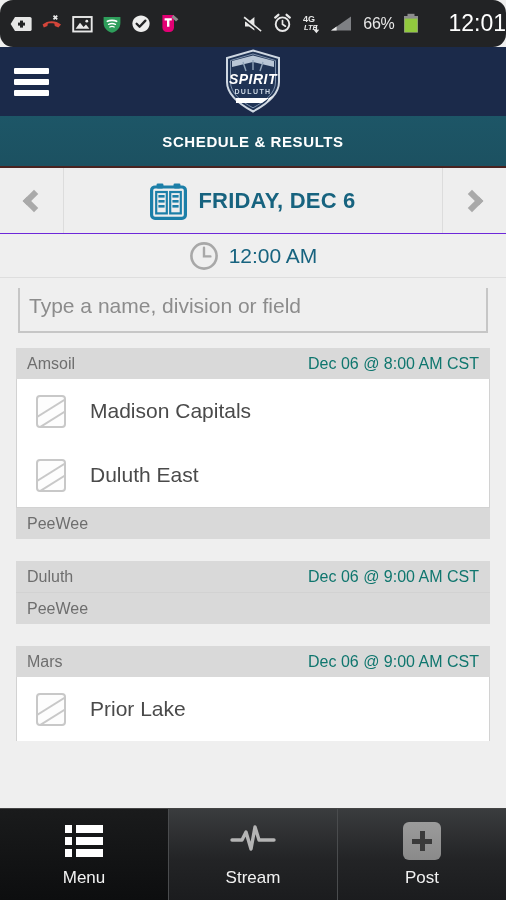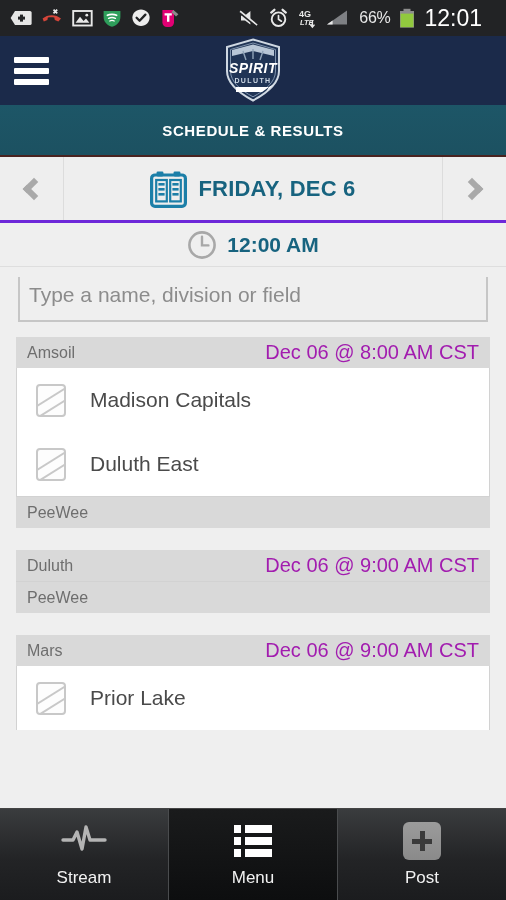--- a/index.html
+++ b/index.html
@@ -5,28 +5,28 @@
   * { margin:0; padding:0; box-sizing:border-box; }
   html, body {
     width:506px; height:900px;
     font-family:"Liberation Sans", sans-serif;
     background:#efefef; overflow:hidden;
   }
   #app { position:relative; width:506px; height:900px; overflow:hidden; }
 
   
   .statusbar {
-    height:36px; background:#222325; display:flex; align-items:center;
-    padding:0 24px 0 10px; color:#ffffff;
+    height:47px; background:#222325; display:flex; align-items:center;
+    padding:0 0 0 10px; color:#ffffff;border-radius:13px;
   }
   .sb-left { display:flex; align-items:center; gap:9px; flex:1; }
   .sb-right { display:flex; align-items:center; gap:8px; }
   .sb-ico { display:block; }
   .sb-pct { font-size:16px; color:#e8e8e8; letter-spacing:-0.3px; }
-  .sb-clock { font-size:23px; color:#ffffff; letter-spacing:0px; margin-left:0; font-weight:400; }
+  .sb-clock { font-size:23px; color:#ffffff; letter-spacing:0px; margin-left:20px; font-weight:400; }
 
   
   .appbar {
     height:69px; background:#1b2a4a; position:relative;
     display:flex; align-items:center;
   }
   .hamburger { position:absolute; left:14px; top:50%; transform:translateY(-50%);
     width:35px; height:28px; display:flex; flex-direction:column;
     justify-content:space-between; cursor:pointer; }
   .hamburger span { display:block; height:6px; background:#ffffff; border-radius:1px; }
@@ -39,57 +39,57 @@
     background:linear-gradient(180deg,#1d5667 0%,#1c5161 100%);
     display:flex; align-items:center; justify-content:center;
     border-bottom:2px solid #4a2320;
   }
   .titleband .t {
     color:#ffffff; font-size:15px; font-weight:bold; letter-spacing:0.6px;
   }
 
   
   .datenav { height:66px; background:#eeeeee; display:flex; align-items:stretch;
-     border-bottom:3px solid #6d28d9; }
+     border-bottom:1px solid #6d28d9; }
   .arrowcell { width:64px; display:flex; align-items:center; justify-content:center;
      cursor:pointer; }
   .arrowcell.left { border-right:1px solid #dcdcdc; }
   .arrowcell.right { border-left:1px solid #dcdcdc; }
   .chev { width:16px; height:16px; border-style:solid; border-color:#a9a9a9;
      display:block; }
   .chev.l { border-width:0 0 6px 6px; transform:rotate(45deg); margin-left:5px;}
   .chev.r { border-width:6px 6px 0 0; transform:rotate(45deg); margin-right:5px;}
   .datecenter { flex:1; display:flex; align-items:center; justify-content:center; gap:11px;
      cursor:pointer; }
   .datetext { color:#17637f; font-size:22px; font-weight:bold; letter-spacing:0.2px; }
 
   
   .timerow { height:44px; background:#efefef; display:flex; align-items:center;
      justify-content:center; gap:10px; border-bottom:1px solid #dedede; }
-  .timetext { color:#17637f; font-size:21px; font-weight:bold; }
+  .timetext { color:#17637f; font-size:21px; font-weight:normal; }
 
   
   .searchwrap { background:#efefef; padding:10px 18px 11px 18px; }
   .searchbox {
      width:100%; height:45px; background:transparent; border:none;
      border-bottom:2px solid #c6c6c6;
      border-left:2px solid #c6c6c6; border-right:2px solid #c6c6c6;
      border-top:none;
      font-size:21px; color:#1d4ed8; font-family:"Liberation Sans",sans-serif;
      padding:0 9px 7px 9px; outline:none;
   }
   .searchbox::placeholder { color:#8c8c8c; }
 
   
   .listarea { background:#efefef; height:503px; overflow:hidden; position:relative; }
   .gamecard { margin:4px 16px 22px 16px; }
   .gc-head { background:#d9d9d9; height:31px; display:flex; align-items:center;
      justify-content:space-between; padding:0 11px; }
   .gc-venue { font-size:16px; color:#6e6e6e; }
-  .gc-time { font-size:20px; color:#a21caf;text-align:center; }
+  .gc-time { font-size:16px; color:#0f766e;text-align:center; }
   .gc-body { background:#ffffff; border:1px solid #d2d2d2; border-top:none;
       border-bottom:none; }
   .gc-row { height:64px; display:flex; align-items:center; padding-left:19px; gap:24px; }
   .gc-team { font-size:21px; color:#4a4a4a; }
   .gc-foot { background:#d9d9d9; height:32px; display:flex; align-items:center;
      padding:0 11px; border-top:1px solid #d2d2d2; }
   .gc-div { font-size:16px; color:#6e6e6e; }
 
   .phimg { width:30px; height:33px; border:2px solid #c8c8c8; border-radius:4px;
      background:#fdfdfd; position:relative; overflow:hidden; flex:none; }
@@ -302,28 +302,20 @@
             </span>
           <span class="gc-team">Prior Lake</span>
         </div>
 
       </div>
     </div>
 
   </div>
 
   <div class="bottomnav">
-    <div class="bn-item">
-      <span class="bn-icon">
-        <svg width="46" height="34" viewBox="0 0 46 34">
-          <path d="M2 16 H12 L16 8 L21 25 L25 3 L29 16 H44" stroke="#b4b4b4" stroke-width="3.4" fill="none" stroke-linejoin="round" stroke-linecap="round"></path>
-        </svg>
-      </span>
-      <span class="bn-label">Stream</span>
-    </div>
     <div class="bn-item active">
       <span class="bn-icon">
         <span class="menuglyph">
           <span class="r">
               <b></b>
               <s></s>
             </span>
           <span class="r">
               <b></b>
               <s></s>
@@ -331,19 +323,27 @@
           <span class="r">
               <b></b>
               <s></s>
             </span>
         </span>
       </span>
       <span class="bn-label">Menu</span>
     </div>
     <div class="bn-item">
       <span class="bn-icon">
+        <svg width="46" height="34" viewBox="0 0 46 34">
+          <path d="M2 16 H12 L16 8 L21 25 L25 3 L29 16 H44" stroke="#b4b4b4" stroke-width="3.4" fill="none" stroke-linejoin="round" stroke-linecap="round"></path>
+        </svg>
+      </span>
+      <span class="bn-label">Stream</span>
+    </div>
+    <div class="bn-item">
+      <span class="bn-icon">
         <span class="plusbox"></span>
       </span>
       <span class="bn-label">Post</span>
     </div>
   </div>
 
 </div>
 
 </body></html>

